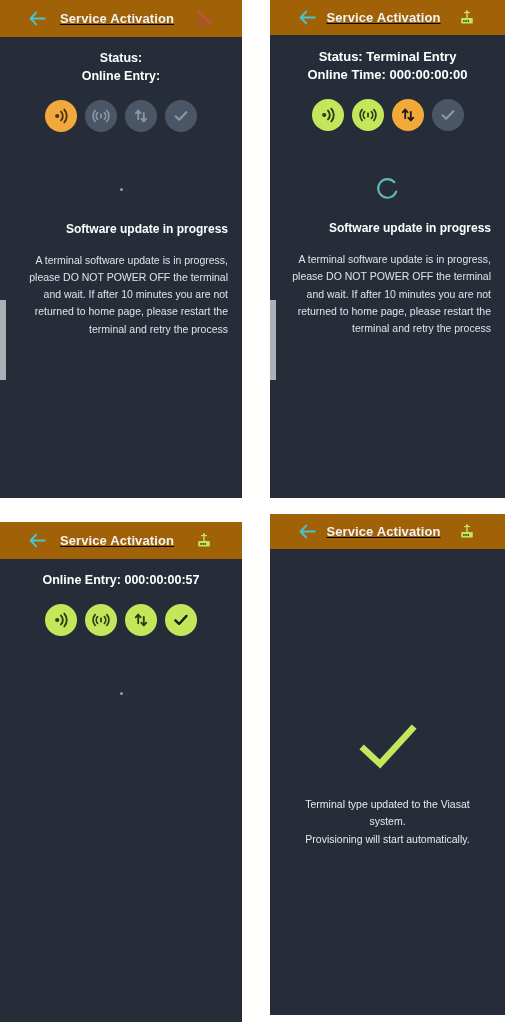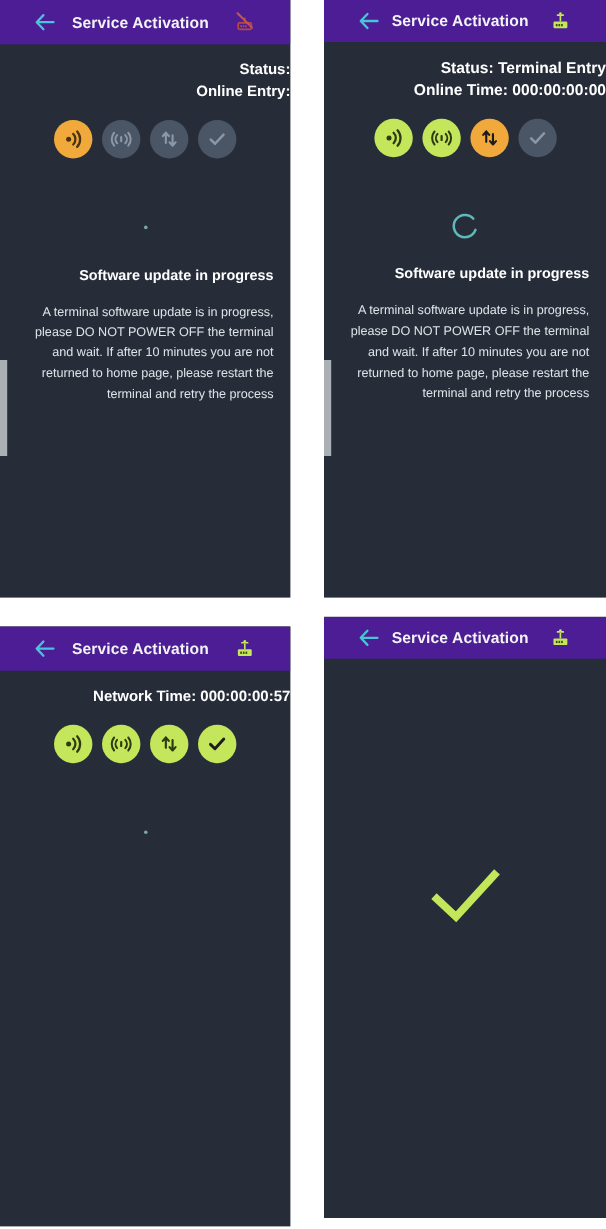--- a/index.html
+++ b/index.html
@@ -39,24 +39,25 @@
     height: 80px;
     background: #aab0b6;
     border-radius: 0;
   }
   .scroll-rail.rail-2 { left: 0px; }
 
   
   .appbar {
     position: relative;
     height: 37px;
-    background: #4c1d95;
+    background: #a16207;
     display: flex;
     align-items: center;
     padding: 0 28px;
+    text-decoration: underline;
   }
   #panel-2 .appbar, #panel-4 .appbar { height: 35px; }
 
   .back-arrow {
     width: 18px;
     height: 18px;
     flex: 0 0 auto;
     display: flex;
     align-items: center;
     justify-content: center;
@@ -80,21 +81,21 @@
     flex: 0 0 auto;
     display: flex;
     align-items: center;
     justify-content: center;
     cursor: pointer;
   }
   .modem-icon svg { display: block; }
 
   
   .status-block {
-    text-align: right;
+    text-align: center;
     padding-top: 13px;
     line-height: 1.42;
   }
   .status-line {
     color: #ffffff;
     font-size: 12.5px;
     font-weight: bold;
     white-space: nowrap;
   }
   #panel-2 .status-line { font-size: 13px; }
@@ -328,21 +329,21 @@
           <rect x="7.4" y="11" width="1.4" height="1.9" fill="#3c4a16"></rect>
           <rect x="9.6" y="11" width="1.4" height="1.9" fill="#3c4a16"></rect>
           <path d="M9 9 V4.3" stroke="#c3e65a" stroke-width="1.4"></path>
           <path d="M6.6 3.6 H11.4" stroke="#c3e65a" stroke-width="1.4" stroke-linecap="round"></path>
           <circle cx="9" cy="2.4" r="1.1" fill="#c3e65a"></circle>
         </svg>
       </div>
     </div>
 
     <div class="status-block">
-      <div class="status-line">Network Time: 000:00:00:57</div>
+      <div class="status-line">Online Entry: 000:00:00:57</div>
     </div>
 
     <div class="icon-row">
       <div class="status-dot green">
         <svg width="20" height="20" viewBox="0 0 20 20">
             <circle cx="6.2" cy="10" r="2.1" fill="#2d3a12"></circle>
             <path d="M10 5.6 a6.2 6.2 0 0 1 0 8.8" stroke="#2d3a12" stroke-width="1.9" fill="none" stroke-linecap="round"></path>
             <path d="M13.3 3.6 a9.6 9.6 0 0 1 0 12.8" stroke="#2d3a12" stroke-width="1.9" fill="none" stroke-linecap="round"></path>
           </svg>
       </div>
@@ -394,15 +395,19 @@
         </svg>
       </div>
     </div>
 
     <div class="big-check-area">
       <svg width="58" height="46" viewBox="0 0 58 46">
         <path d="M5 25 L21 40 L53 5" stroke="#c3e65a" stroke-width="6.5" fill="none" stroke-linecap="square" stroke-linejoin="miter"></path>
       </svg>
     </div>
 
+    <div class="final-msg">
+      <div>Terminal type updated to the Viasat system.</div>
+      <div>Provisioning will start automatically.</div>
+    </div>
   </div>
 
 </div>
 
 </body></html>

